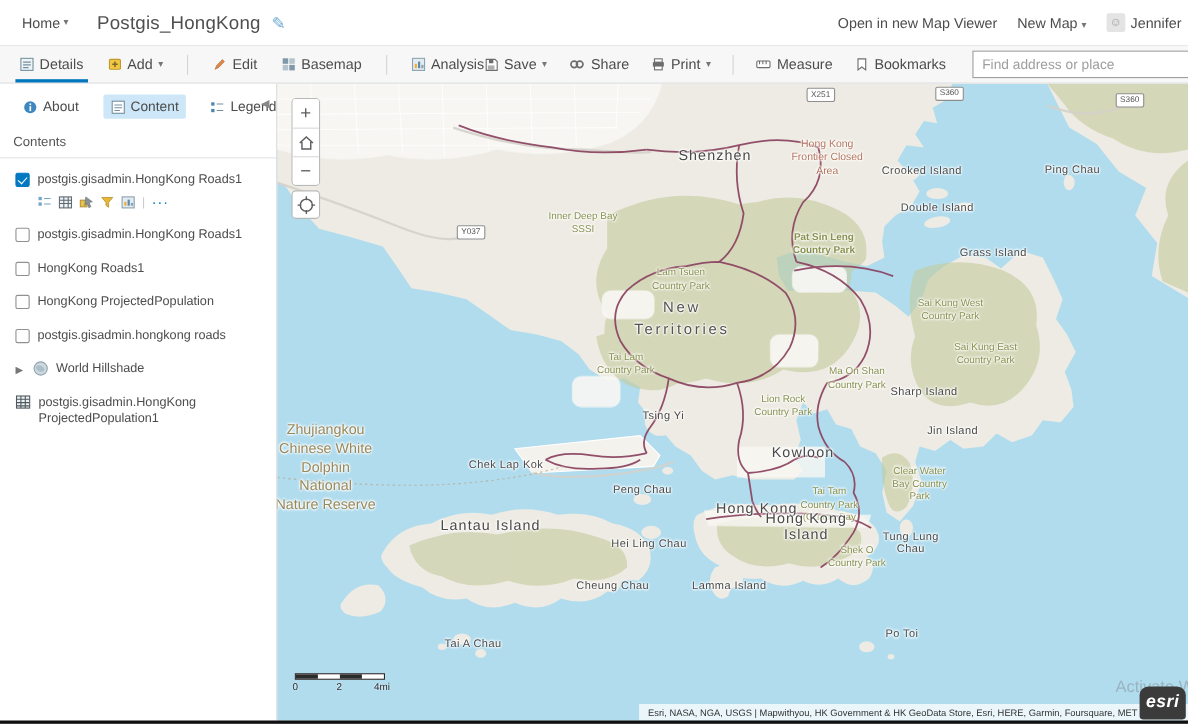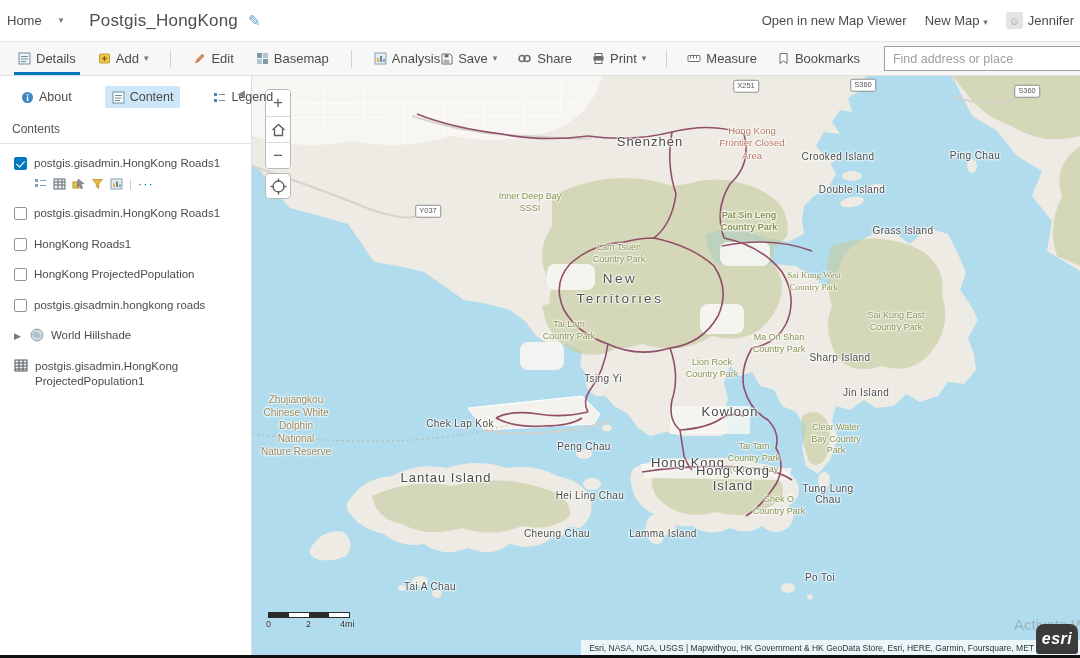--- a/index.html
+++ b/index.html
@@ -2,21 +2,21 @@
 <html style="--accent: #0079c1; --water: #b0dcee; --road: #8d4663;"><head>
 <meta charset="utf-8">
 <style>
   :root{ --accent:#0079c1; --water:#b0dcee; --road:#8d4663; }
   *{box-sizing:border-box;margin:0;padding:0}
   html,body{width:1080px;height:658px;overflow:hidden}
   body{font-family:"Liberation Sans",sans-serif;color:#4c4c4c;background:#fff;position:relative}
 
   
   .app-header{position:absolute;left:0;top:0;width:1080px;height:42px;background:#fff;display:flex;align-items:center;border-bottom:1px solid #e6e6e6;z-index:30}
-  .home{margin-left:7px;font-size:13px;color:#4c4c4c;display:flex;align-items:center;gap:17px;cursor:pointer}
+  .home{margin-left:20px;font-size:13px;color:#4c4c4c;display:flex;align-items:center;gap:3px;cursor:pointer}
   .caret{font-size:9px;color:#767676;line-height:1}
   .map-title{margin-left:26px;font-size:17px;color:#4f4f4f;letter-spacing:.2px}
   .title-pencil{margin-left:10px;color:#63a6cf;font-size:15px;transform:rotate(0deg);cursor:pointer}
   .header-right{margin-left:auto;display:flex;align-items:center;gap:18px;padding-right:6px;font-size:13px;white-space:nowrap}
   .header-link{cursor:pointer}
   .avatar{width:17px;height:17px;background:#e4e4e4;border-radius:2px;display:inline-flex;align-items:center;justify-content:center;color:#9c9c9c;font-size:11px;margin-right:5px}
   .user-wrap{display:flex;align-items:center}
 
   
   .toolbar{position:absolute;left:0;top:42px;width:1080px;height:34px;background:#f7f7f7;border-bottom:1px solid #e0e0e0;display:flex;align-items:center;z-index:30}
@@ -25,21 +25,21 @@
   .tb-item.active::after{content:"";position:absolute;left:-4px;right:-4px;bottom:0;height:3px;background:#0277bd}
   .tb-divider{width:1px;height:18px;background:#d4d4d4}
   .tb-right{margin-left:auto;display:flex;align-items:center;gap:20px;padding-right:8px}
   .searchbox{position:relative;width:282px;height:25px;margin-left:4px}
   .searchbox input{width:100%;height:100%;border:1px solid #9e9e9e;border-radius:0;padding:0 28px 0 8px;font-size:12.5px;color:#4c4c4c;font-family:"Liberation Sans",sans-serif;background:#fff}
   .searchbox input::placeholder{color:#9e9e9e}
 
   
   .sidebar{position:absolute;left:0;top:76px;width:252px;bottom:3px;background:#fff;border-right:1px solid #ddd;z-index:20}
   .collapse-arrow{position:absolute;right:6px;top:12px;font-size:10px;color:#888;cursor:pointer}
-  .tabs{display:flex;align-items:center;gap:26px;padding:10px 0 8px 14px}
+  .tabs{display:flex;align-items:center;gap:15px;padding:10px 0 8px 14px}
   .tab{display:flex;align-items:center;gap:5px;font-size:12.5px;color:#4c4c4c;padding:4px 7px;cursor:pointer;border-radius:2px}
   .tab.active{background:#cde7f8}
   .contents-h{font-size:12px;color:#555;padding:6px 0 7px 12px;border-bottom:1px solid #e3e3e3}
   .layers{list-style:none;padding:12px 10px 0 14px}
   .layer-item{margin-bottom:15px;font-size:11.5px;color:#4c4c4c;line-height:1.35}
   .layer-row{display:flex;align-items:flex-start;gap:7px}
   .cbx{width:13px;height:13px;border:1px solid #919191;background:#fff;border-radius:2px;flex:0 0 13px;margin-top:1px;cursor:pointer;position:relative}
   .cbx.checked{background:var(--accent);border-color:var(--accent)}
   .cbx.checked::after{content:"";position:absolute;left:3.2px;top:0.8px;width:4px;height:7px;border:solid #fff;border-width:0 1.8px 1.8px 0;transform:rotate(42deg)}
   .layer-label{cursor:default}
@@ -54,21 +54,21 @@
   .map{position:absolute;left:252px;top:76px;right:0;bottom:3px;background:var(--water);overflow:hidden;cursor:grab}
   .map svg.terrain{position:absolute;left:0;top:0}
   .map-label-layer{position:absolute;inset:0;pointer-events:none}
   .maplabel{position:absolute;transform:translate(-50%,-50%);white-space:pre-line;text-align:center;pointer-events:none;
     text-shadow:0 0 2px #fff,0 0 3px #fff,0 1px 2px #fff,0 -1px 2px #fff}
   .maplabel.city{font-size:13px;color:#494949;letter-spacing:1px}
   .maplabel.region{font-size:13.5px;color:#525252;letter-spacing:2.5px;line-height:1.45}
   .maplabel.island{font-size:10px;color:#4a4a4a;letter-spacing:.4px}
   .maplabel.park{font-size:9px;color:#88914f;line-height:1.3}
   .maplabel.restricted{font-size:9.5px;color:#b5745f;line-height:1.3}
-  .maplabel.reserve{font-size:10px;color:#99885a;line-height:1.3}
+  .maplabel.reserve{font-size:13px;color:#99885a;line-height:1.3}
   .maplabel.shield{font-size:7.5px;color:#555;background:#fff;border:1px solid #8e8e8e;border-radius:2px;padding:0 3px;line-height:1.4;text-shadow:none}
 
   .zoom-ctrl{position:absolute;left:13px;top:13px;width:26px;background:#fff;border:1px solid #b9b9b9;border-radius:4px;overflow:hidden;z-index:10}
   .zbtn{width:100%;height:26px;display:flex;align-items:center;justify-content:center;font-size:17px;color:#5d5d5d;cursor:pointer;background:#fff}
   .zbtn + .zbtn{border-top:1px solid #d9d9d9}
   .locate-btn{position:absolute;left:13px;top:97px;width:26px;height:26px;background:#fff;border:1px solid #b9b9b9;border-radius:4px;display:flex;align-items:center;justify-content:center;cursor:pointer;z-index:10}
 
   .scalebar{position:absolute;left:16px;bottom:26px;z-index:9}
   .sb-bar{display:flex;width:82px;height:6px;border:1px solid #2b2b2b;background:#fff}
   .sb-bar i{flex:1}
@@ -451,21 +451,21 @@
       <span class="maplabel island" style="left: 600px; top: 113px;">Double Island</span>
       <span class="maplabel island" style="left: 651px; top: 154px;">Grass Island</span>
       <span class="maplabel park" style="left: 278px; top: 127px;">Inner Deep Bay
 SSSI</span>
       <span class="maplabel park" style="left: 497px; top: 146px; font-weight: bold;">Pat Sin Leng
 Country Park</span>
       <span class="maplabel park" style="left: 367px; top: 178px;">Lam Tsuen
 Country Park</span>
       <span class="maplabel region" style="left: 368px; top: 213px;">New
 Territories</span>
-      <span class="maplabel park" style="left: 562px; top: 206px; font-family: Liberation Serif, serif;">Sai Kung West
+      <span class="maplabel park" style="left: 612px; top: 206px;">Sai Kung West
 Country Park</span>
       <span class="maplabel park" style="left: 644px; top: 246px;">Sai Kung East
 Country Park</span>
       <span class="maplabel park" style="left: 527px; top: 268px;">Ma On Shan
 Country Park</span>
       <span class="maplabel park" style="left: 317px; top: 255px;">Tai Lam
 Country Park</span>
       <span class="maplabel island" style="left: 588px; top: 281px;">Sharp Island</span>
       <span class="maplabel island" style="left: 614px; top: 316px;">Jin Island</span>
       <span class="maplabel park" style="left: 460px; top: 293px;">Lion Rock

